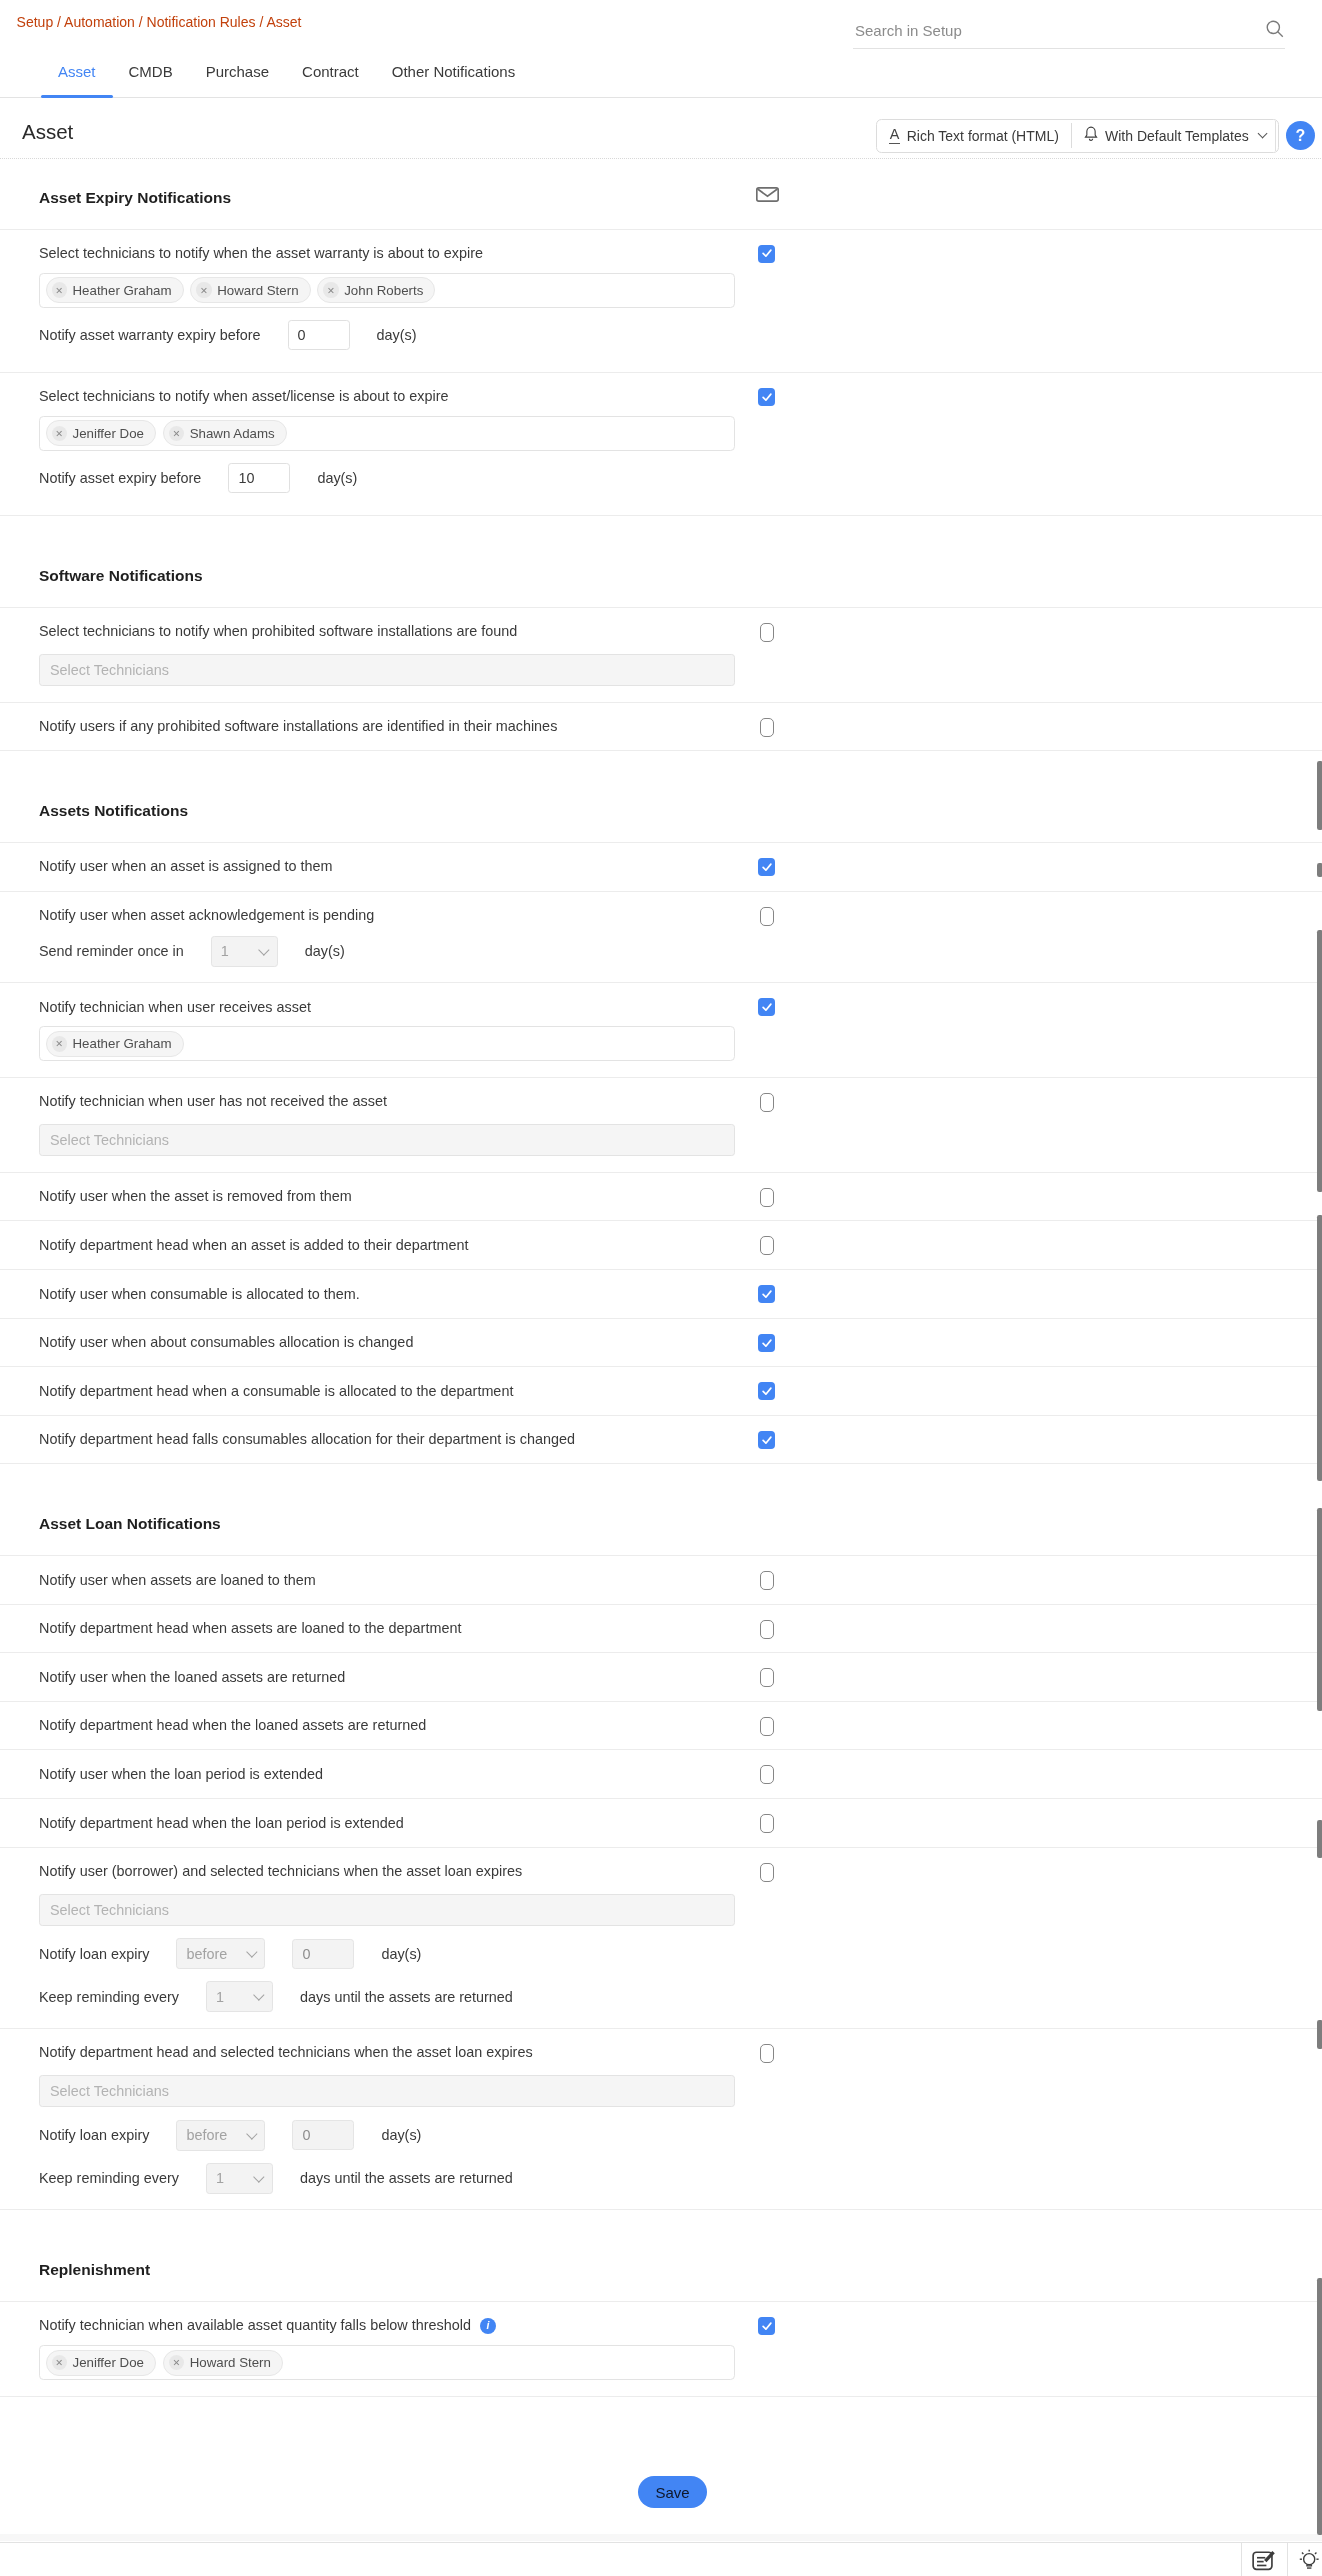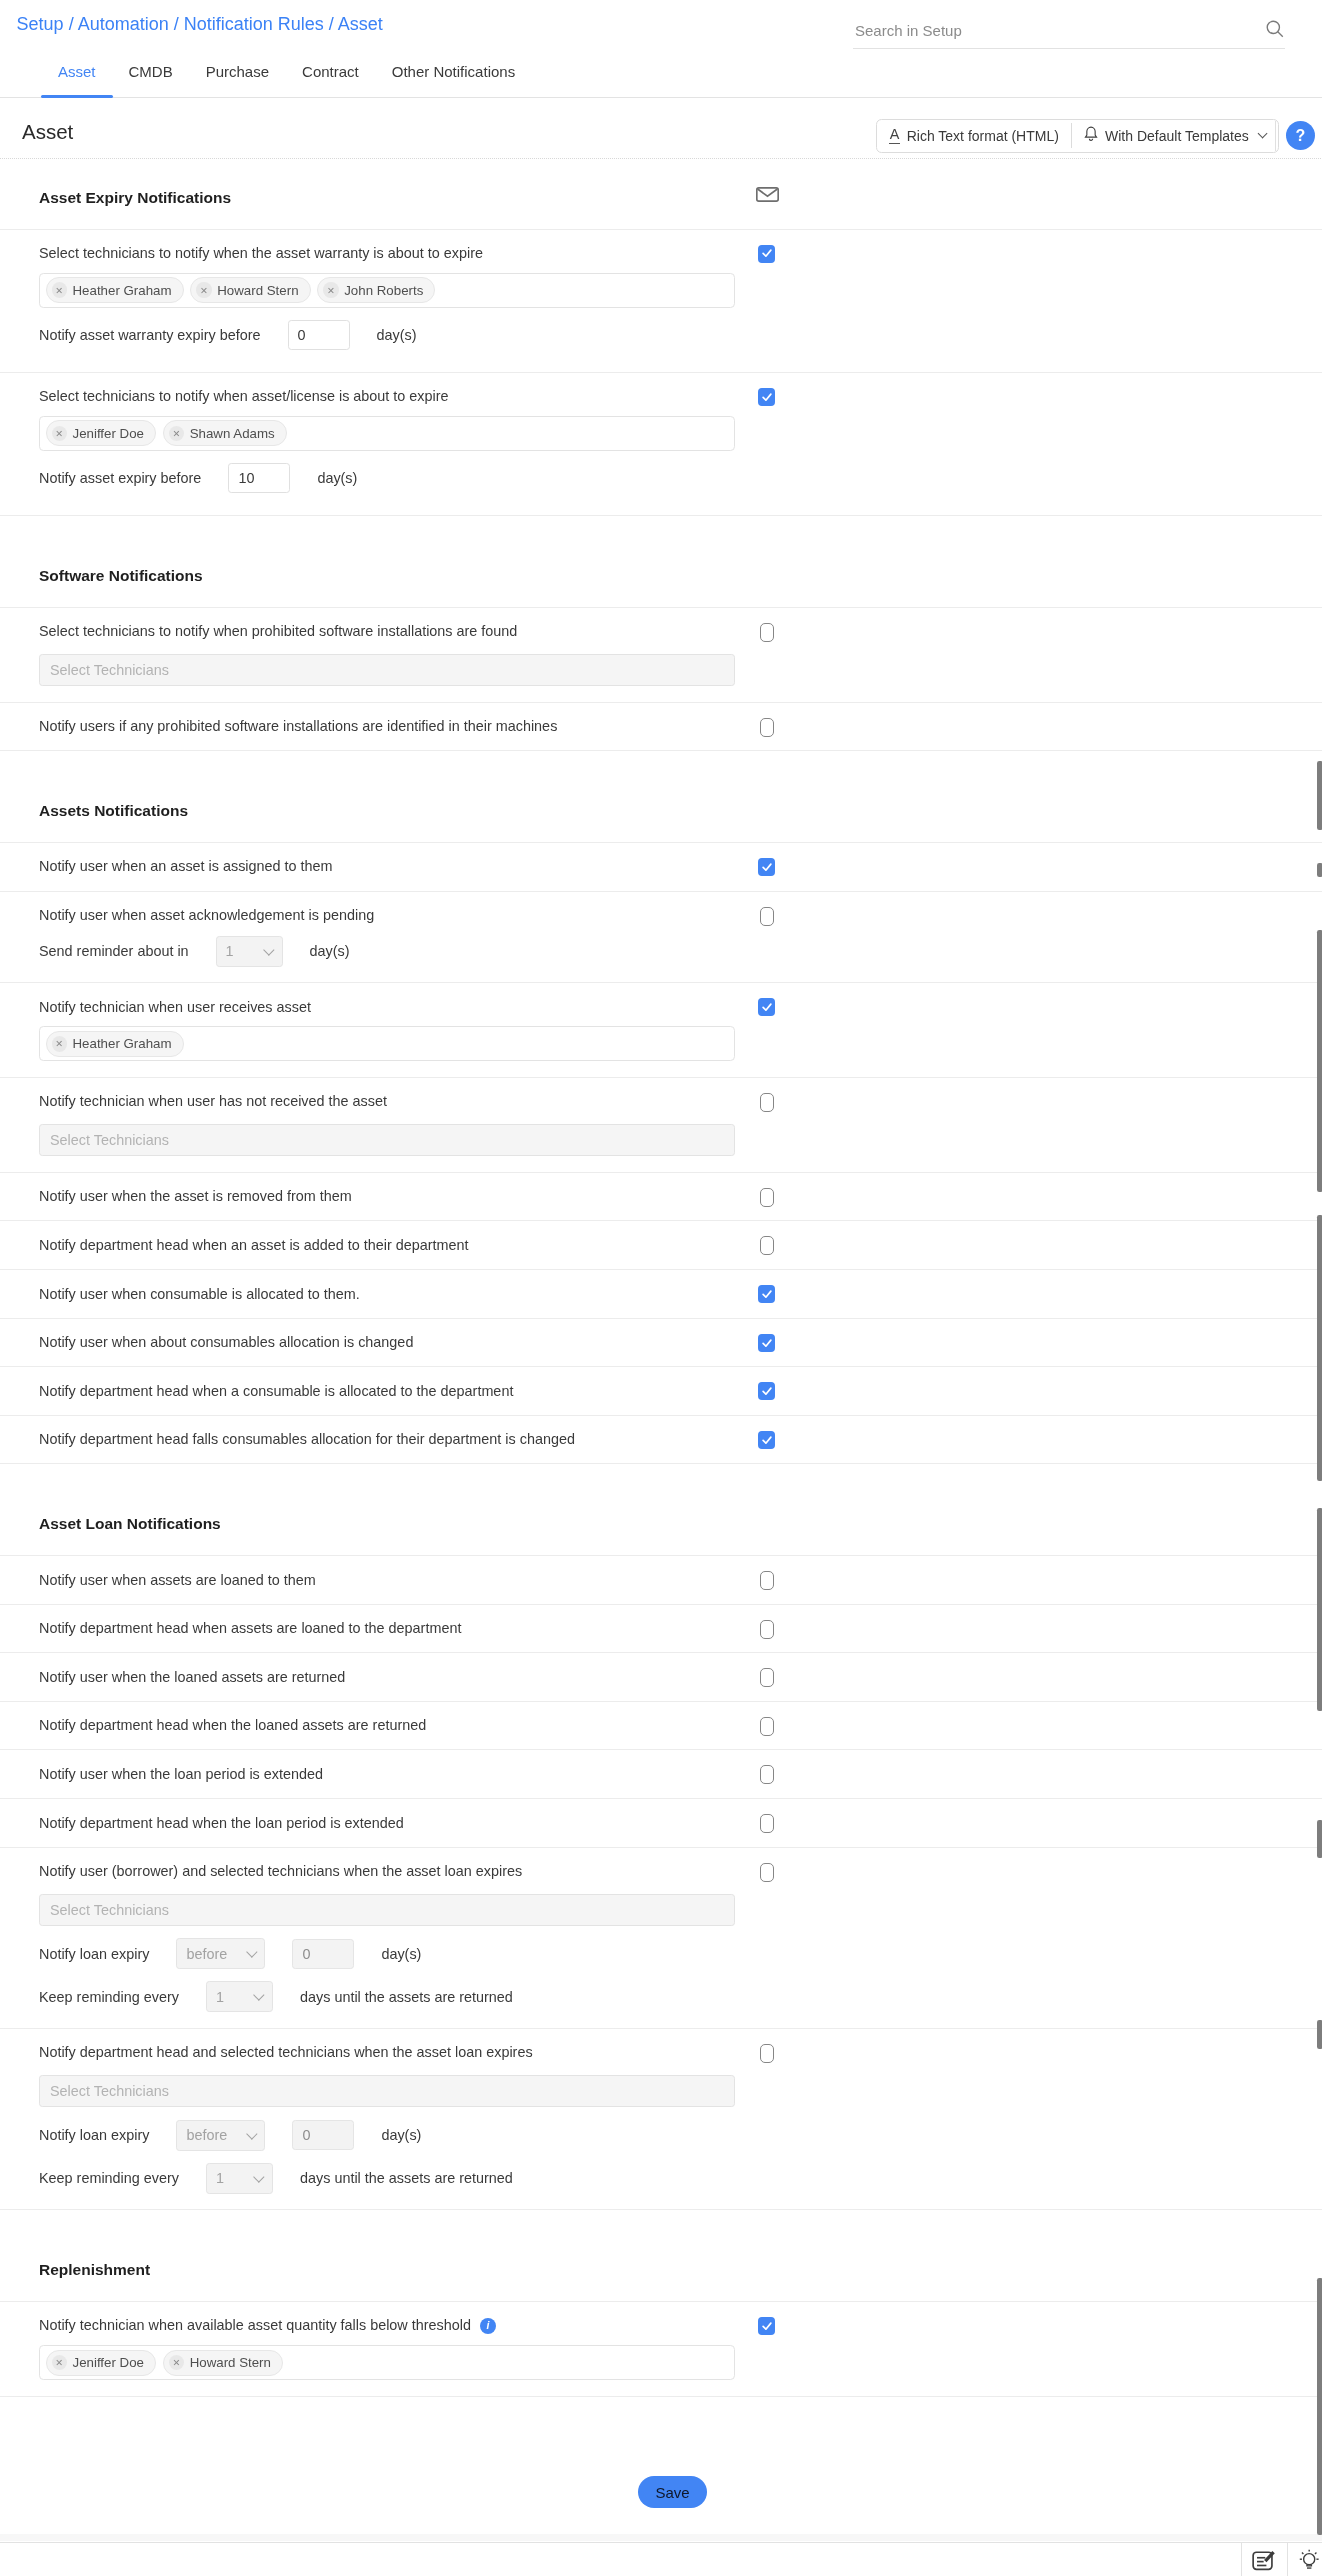--- a/index.html
+++ b/index.html
@@ -2,21 +2,21 @@
 <html style="font-size:9px"><head>
 <meta charset="utf-8">
 <style>
   html,body{margin:0;padding:0;}
   body{
     width:1323px;height:2576px;position:relative;overflow:hidden;
     background:#ffffff;font-family:"Liberation Sans", sans-serif;color:#3a3a3a;
   }
   
   .header{position:relative;height:98px;border-bottom:1.1px solid #e3e3e3;box-sizing:border-box;}
-  .breadcrumb{position:absolute;left:16.6px;top:14.4px;font-size:18px;color:#3b82f6;}
+  .breadcrumb{position:absolute;left:16.6px;top:14.4px;font-size:14px;color:#c2410c;}
   .search{position:absolute;left:853px;top:19px;width:432px;border-bottom:1.1px solid #e2e2e2;
           display:flex;align-items:center;padding-bottom:6.7px;}
   .search input{border:0;outline:0;flex:1;font-size:15px;font-family:inherit;color:#3a3a3a;background:transparent;}
   .search input::placeholder{color:#8b8b8b;}
   .search .s-icon{flex:0 0 auto;}
   .tabs{position:absolute;left:58px;top:63px;display:flex;gap:33px;font-size:15px;}
   .tab{position:relative;padding-bottom:17px;color:#3a3a3a;cursor:pointer;}
   .tab.active{color:#4285f4;}
   .tab.active::after{content:"";position:absolute;left:-17px;right:-17px;bottom:-1.1px;height:3.3px;
     border-radius:1.7px;background:#4285f4;}
@@ -214,21 +214,21 @@
             <path d="M2 8 L7 13 L16 2" fill="none" stroke="#fff" stroke-width="3" stroke-linecap="round" stroke-linejoin="round"></path>
           </svg>
         </div>
       </div>
       <div class="row">
         <div class="row-label-line">
           <span class="row-label">Notify user when asset acknowledgement is pending</span>
         </div>
         <div class="checkbox unchecked"></div>
         <div class="inline-line">
-          <span>Send reminder about in</span>
+          <span>Send reminder once in</span>
           <div class="select-box sel-num">
             <span class="sel-val">1</span>
             <span class="chev"></span>
           </div>
           <span>day(s)</span>
         </div>
       </div>
       <div class="row">
         <div class="row-label-line">
           <span class="row-label">Notify technician when user receives asset</span>

